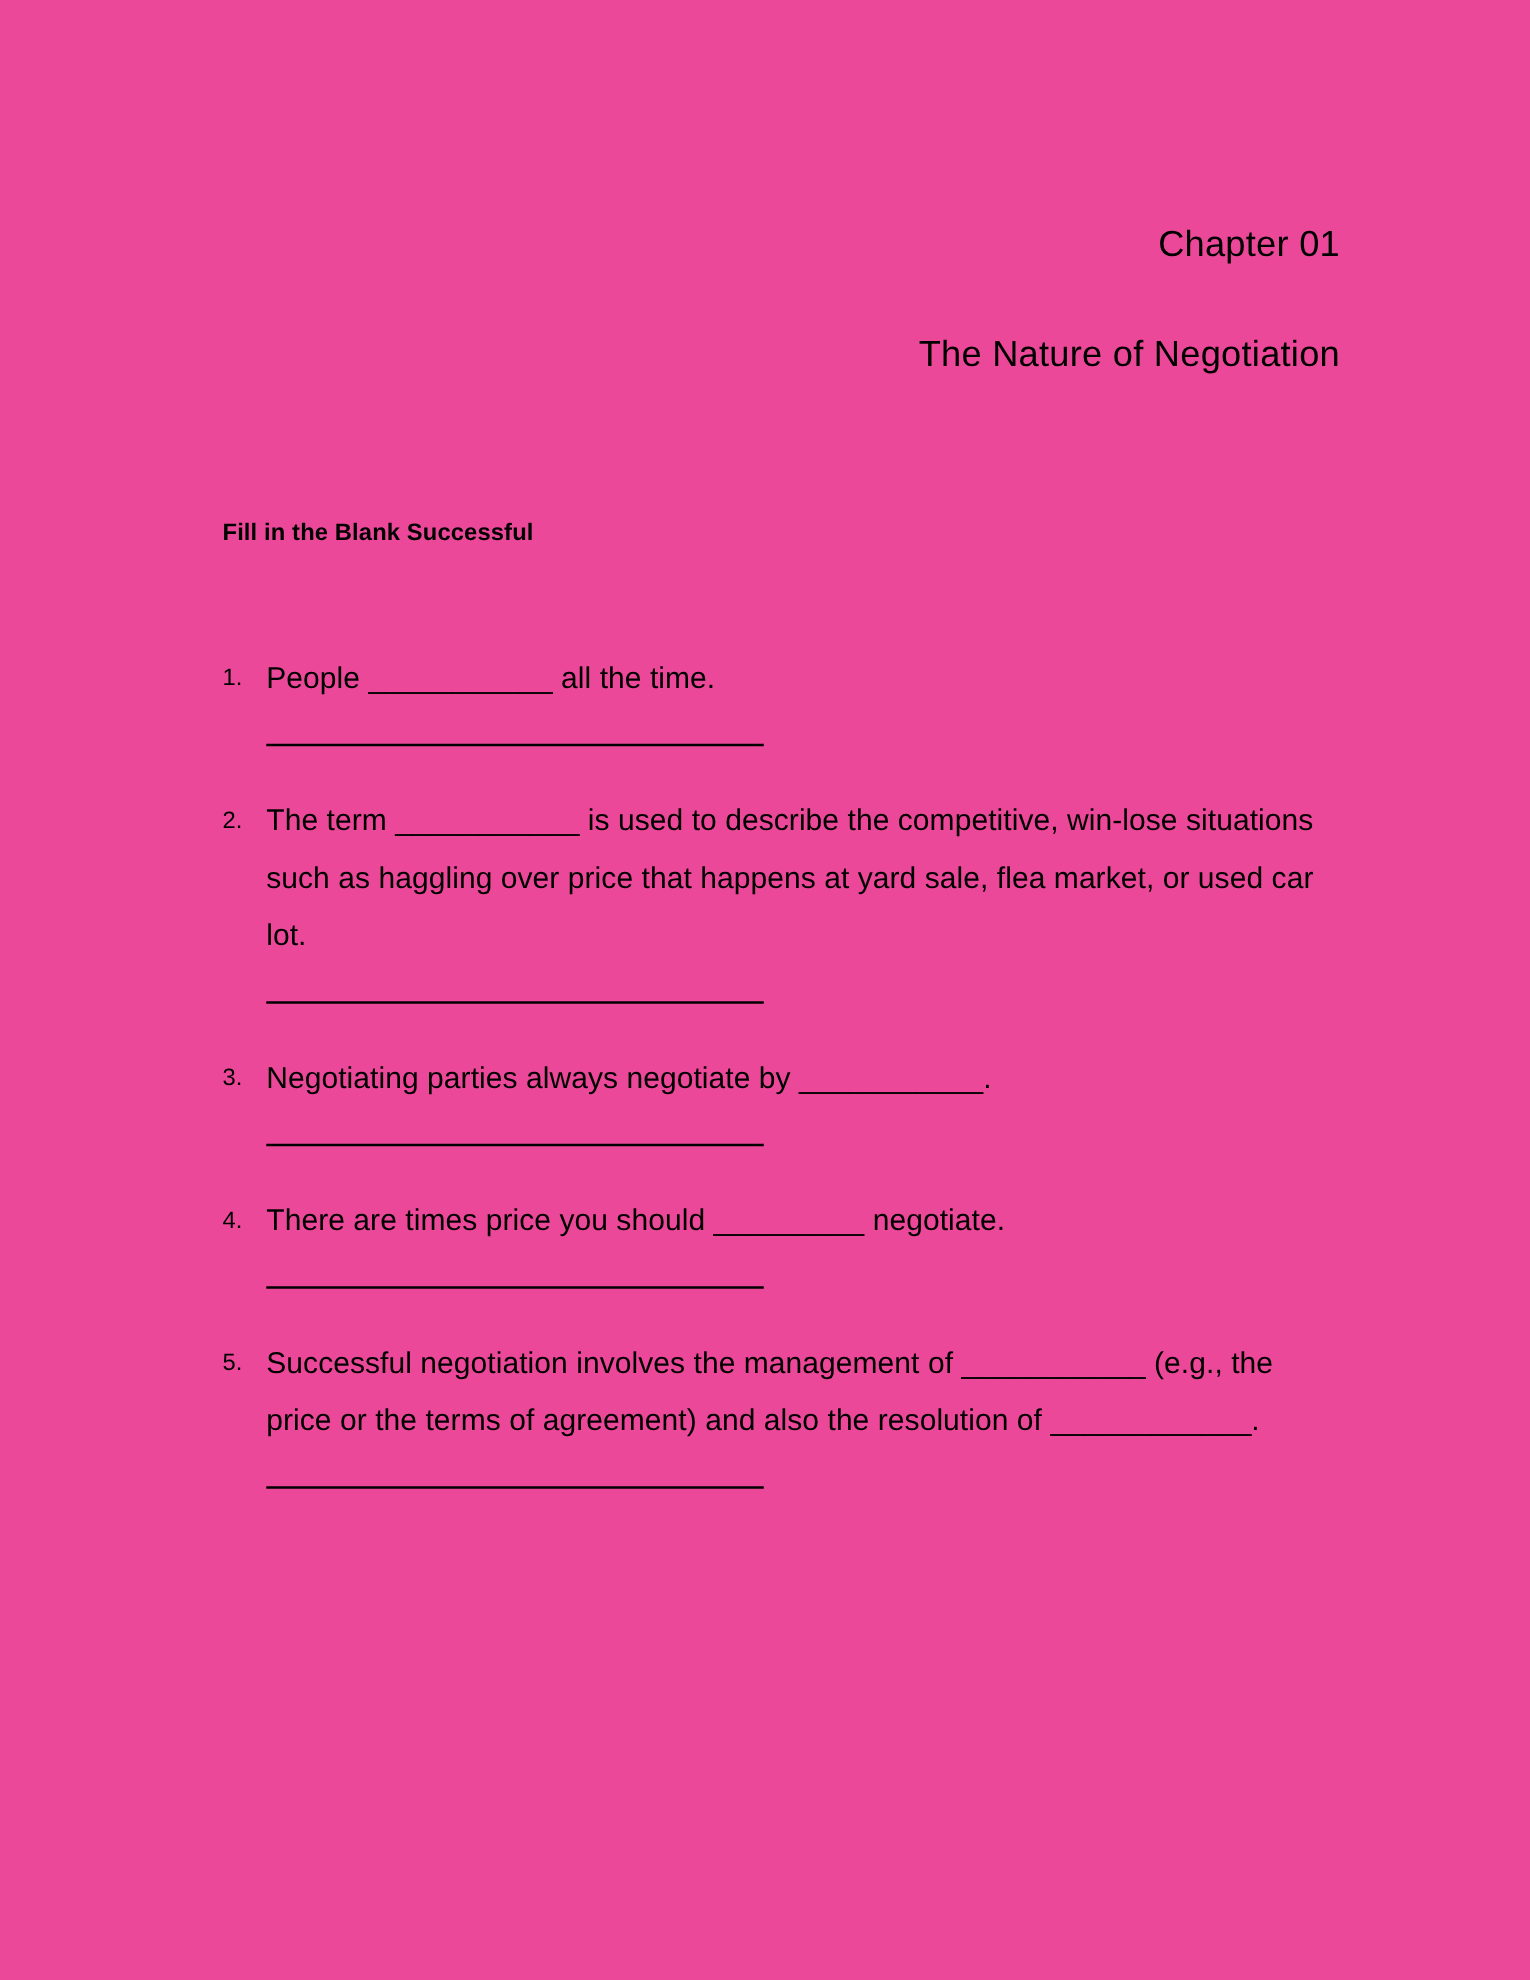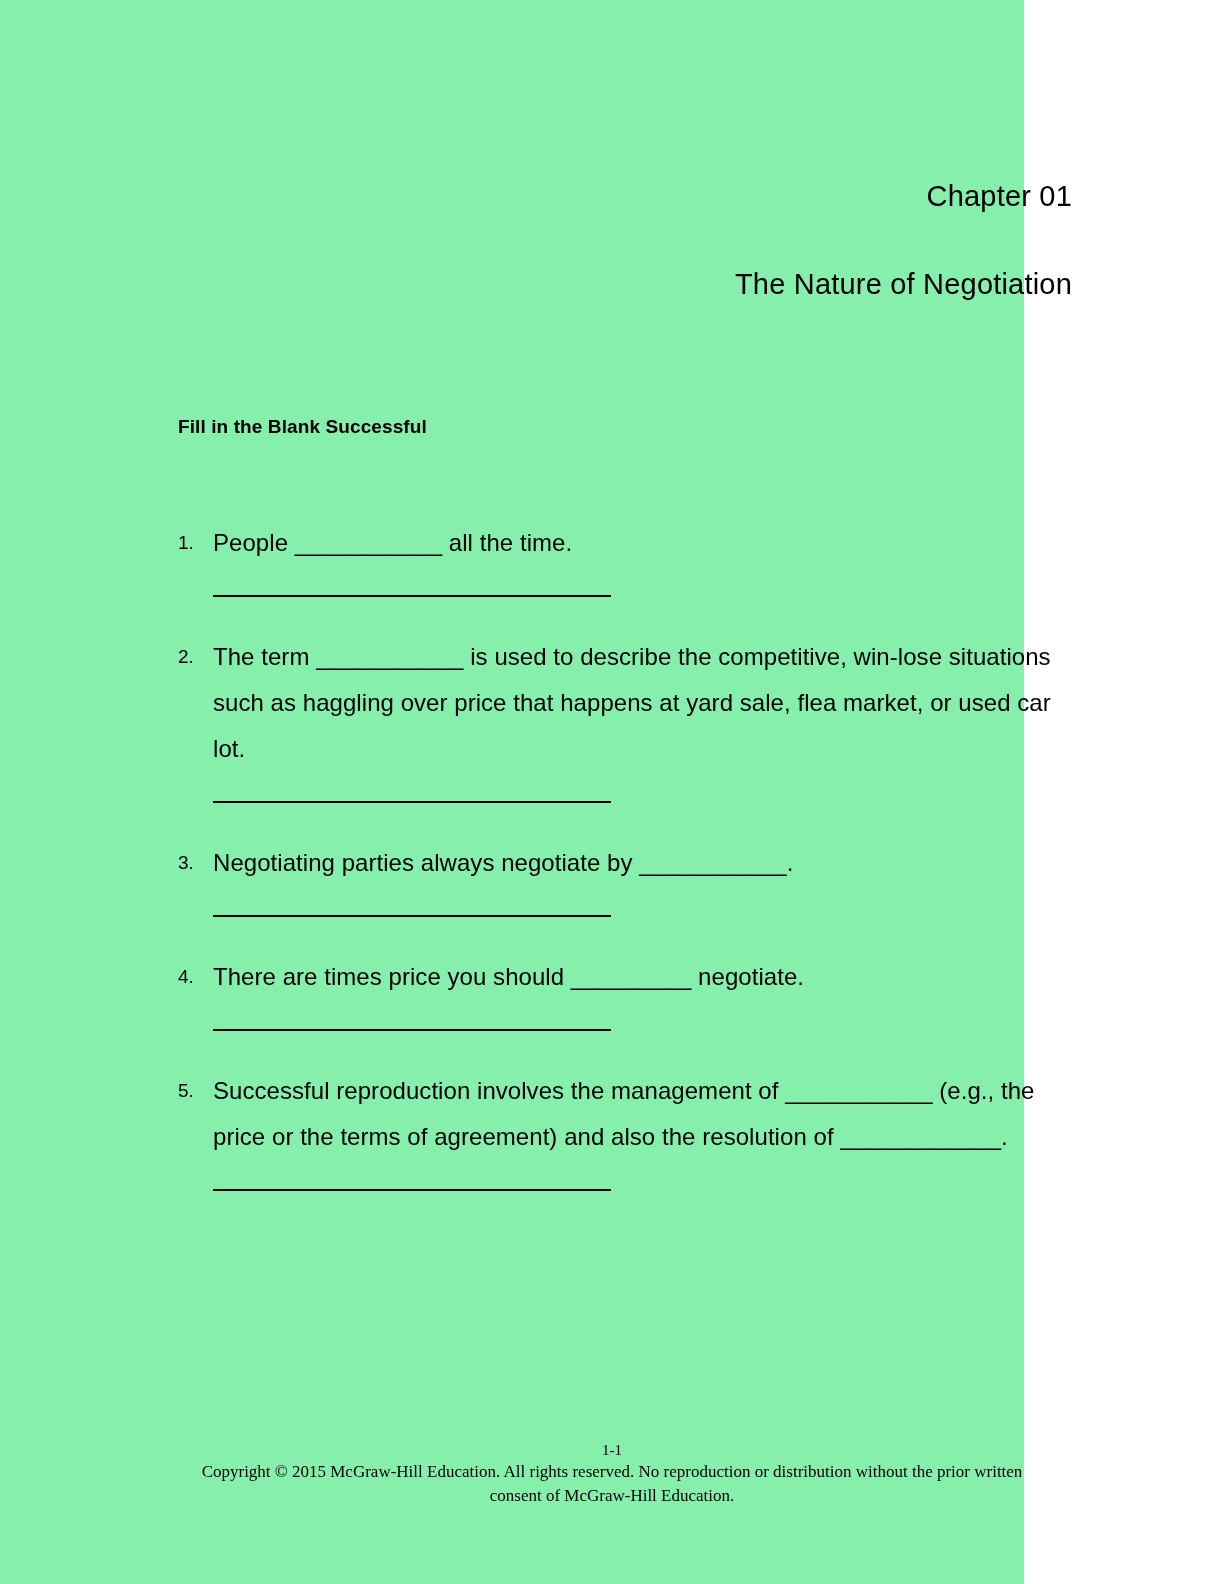--- a/index.html
+++ b/index.html
@@ -13,23 +13,23 @@
     position: relative;
     font-family: "Liberation Sans", sans-serif;
     color: #000000;
     overflow: hidden;
   }
 
   .page {
     position: absolute;
     left: 0;
     top: 0;
-    width: 1024px;
+    width: 1224px;
     height: 1584px;
-    background: #86efac;
+    background: #ec4899;
   }
 
   
   .doc-header {
     position: absolute;
     left: 0;
     top: 176px;
     width: 1072px;
     text-align: right;
   }
@@ -147,24 +147,20 @@
     <div class="answer-rule"></div>
 
     <div class="question-item">
       <span class="question-number">4.</span>
       <div class="question-text">There are times price you should _________ negotiate.</div>
     </div>
     <div class="answer-rule"></div>
 
     <div class="question-item">
       <span class="question-number">5.</span>
-      <div class="question-text">Successful reproduction involves the management of ___________ (e.g., the price or the terms of agreement) and also the resolution of ____________.</div>
+      <div class="question-text">Successful negotiation involves the management of ___________ (e.g., the price or the terms of agreement) and also the resolution of ____________.</div>
     </div>
     <div class="answer-rule"></div>
 
   </div>
 
-  <div class="doc-footer">
-    <div class="page-number">1-1</div>
-    <div class="copyright-line">Copyright © 2015 McGraw-Hill Education. All rights reserved. No reproduction or distribution without the prior written consent of McGraw-Hill Education.</div>
-  </div>
 
 </div>
 
 </body></html>

